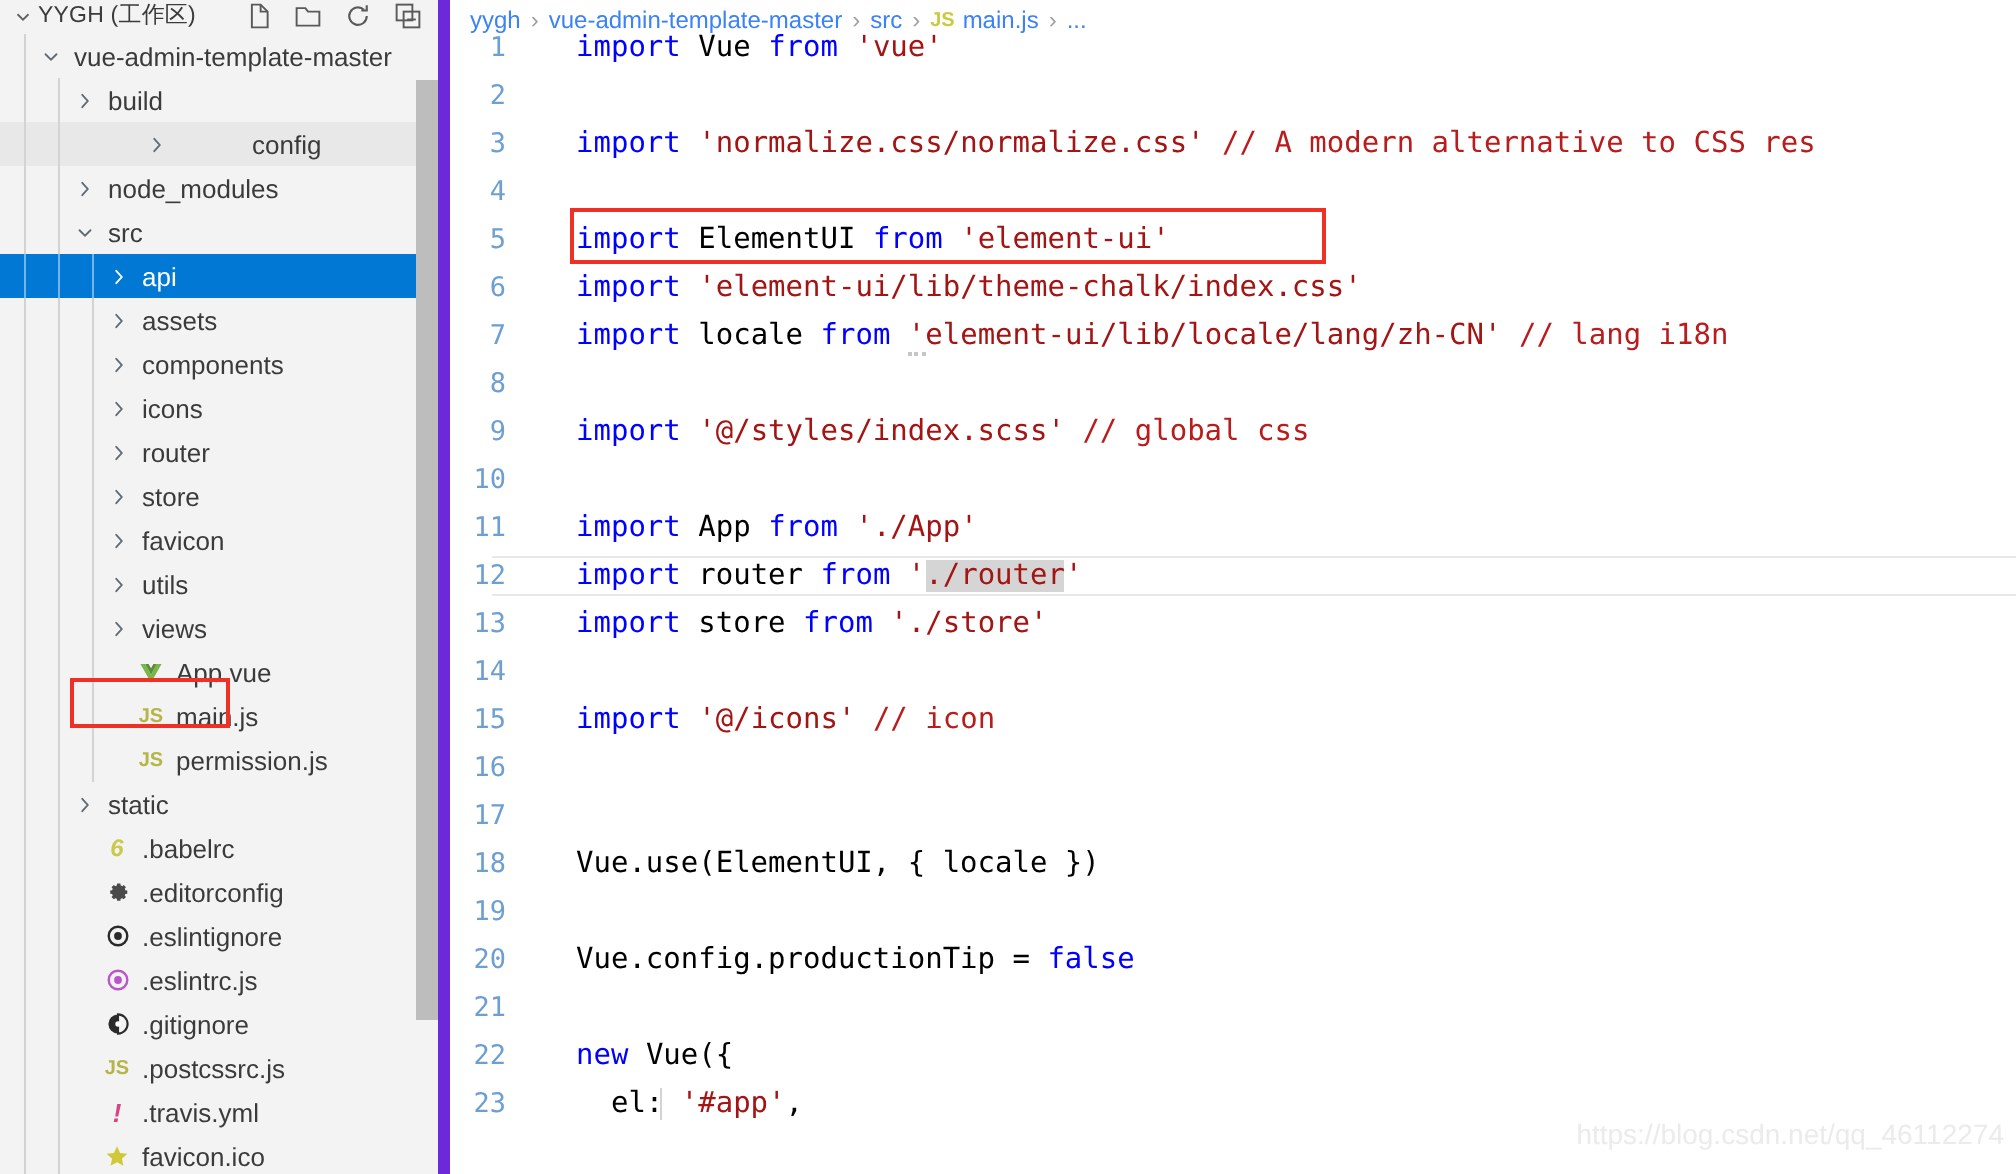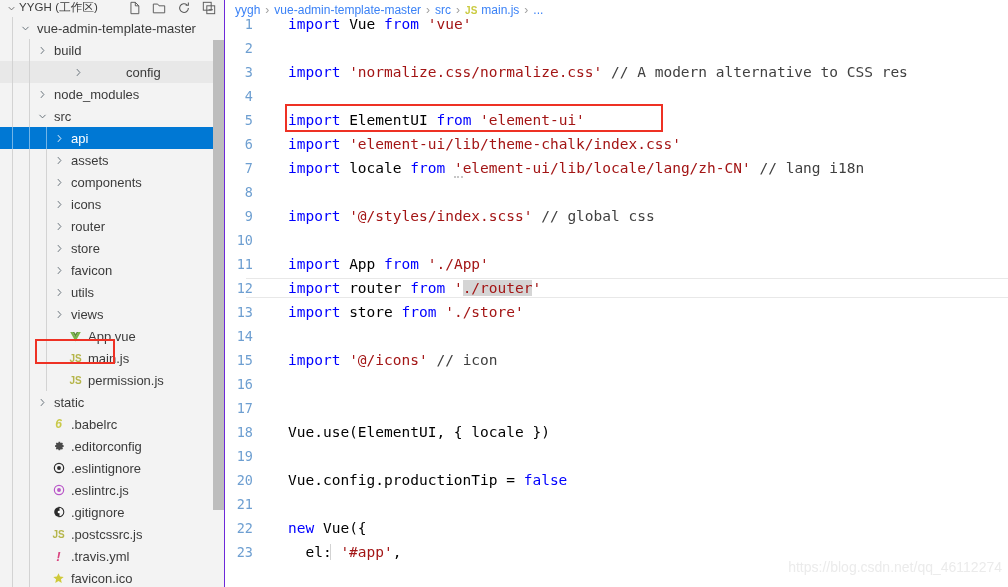--- a/index.html
+++ b/index.html
@@ -17,21 +17,21 @@
   }
 
   
   .sidebar {
     position: relative;
     width: 225px;
     height: 587px;
     background: #f3f3f3;
     flex: 0 0 225px;
     overflow: hidden;
-    border-right: 1px solid #6d28d9;
+    border-right: 6px solid #6d28d9;
   }
   .sb-header {
     height: 17px;
     display: flex;
     align-items: center;
     padding-left: 4px;
     background: #f3f3f3;
     position: relative;
   }
   .sb-twisty {
@@ -179,21 +179,21 @@
   .cl.current .ctext::before {
     content: "";
     position: absolute;
     left: -21px; right: -600px; top: -2px; bottom: -2px;
     border-top: 1px solid #e8e8e8;
     border-bottom: 1px solid #e8e8e8;
     pointer-events: none;
   }
   .kw  { color: #0000ff; }
   .str { color: #a31515; }
-  .cmt { color: #404040; }
+  .cmt { color: #b91c1c; }
   .id  { color: #000000; }
   .sel-txt { background: #d5d5d5; }
   .squig {
     border-bottom: 2px dotted #c6c6c6;
     padding-bottom: 0px;
   }
   .indent-guide {
     position: absolute;
     left: 63px;
     top: 0; bottom: 0;

